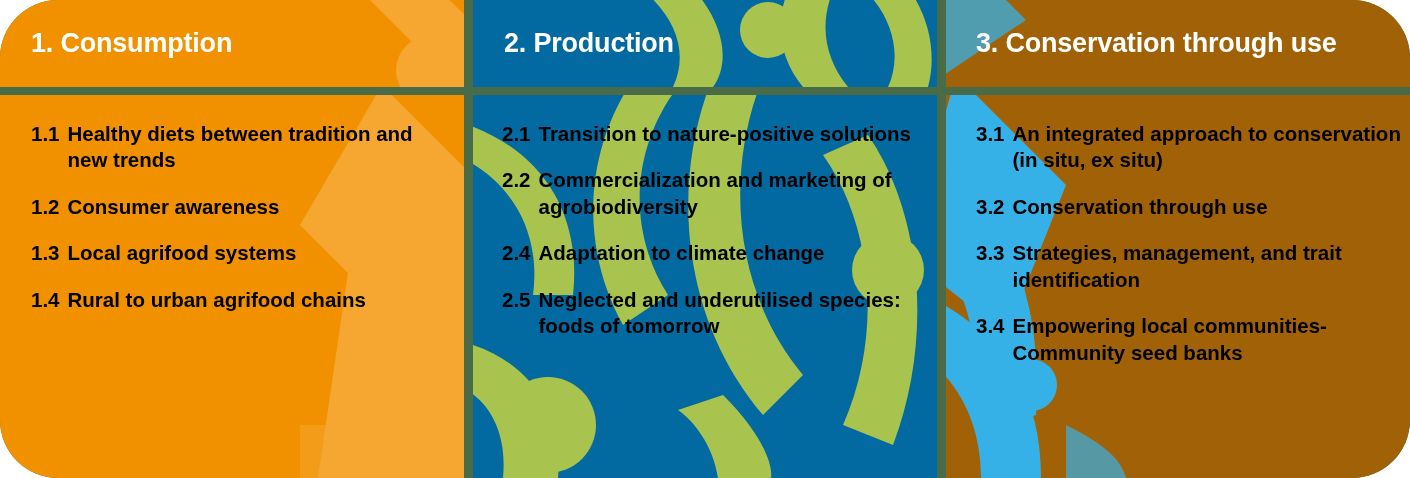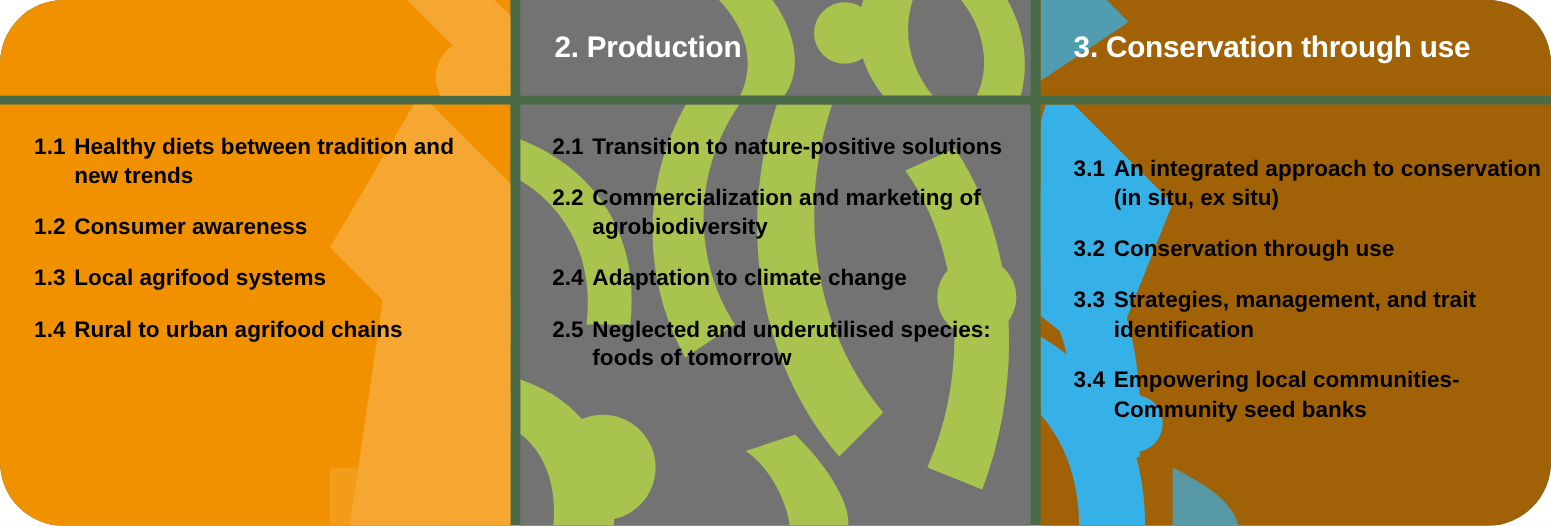--- a/index.html
+++ b/index.html
@@ -51,21 +51,21 @@
   .panel-body {
     flex: 1 1 auto;
     display: flex;
     flex-direction: column;
     justify-content: flex-start;
     padding-top: 26px;
   }
 
   
   .col-consumption .panel { background: #f19100; }
-  .col-production  .panel { background: #737373; }
+  .col-production  .panel { background: #0369a1; }
   .col-conservation .panel { background: #a16207; }
 
   
   .watermark {
     position: absolute;
     top: 0;
     left: 0;
     pointer-events: none;
   }
   .header-title {
@@ -102,39 +102,40 @@
   .item-num {
     flex: 0 0 auto;
     white-space: nowrap;
     padding-right: 8px;
   }
   .item-text {
     flex: 1 1 auto;
     min-width: 0;
   }
   .col-production .item-list { padding-left: 29px; padding-right: 16px; }
-  .col-conservation .item-list { padding-left: 30px; padding-right: 4px; margin-top: 20px; }
+  .col-conservation .item-list { padding-left: 30px; padding-right: 4px; }
 </style>
 </head>
 <body>
 
 <div id="diagram-root">
 
   <div class="backdrop"></div>
 
   <div class="columns">
 
     <div class="column col-consumption">
       <div class="panel panel-header">
         <svg class="watermark" width="470" height="87" viewBox="0 0 470 87" aria-hidden="true">
           <g fill="#f5a731">
             <path d="M330 -40 L470 100 L470 20 L392 -55 Z"></path>
             <circle cx="430" cy="70" r="34"></circle>
           </g>
         </svg>
+        <div class="header-title">1. Consumption</div>
       </div>
       <div class="panel panel-body">
         <svg class="watermark" width="470" height="383" viewBox="0 0 470 383" aria-hidden="true">
           <g fill="#f5a731">
             <path d="M382 -10 L470 78 L470 300 L300 130 Z"></path>
             <path d="M352 150 L470 268 L470 383 L318 383 Z"></path>
             <circle cx="430" cy="196" r="40"></circle>
             <path d="M300 330 L400 330 L400 383 L300 383 Z" opacity="0.5"></path>
           </g>
         </svg>

